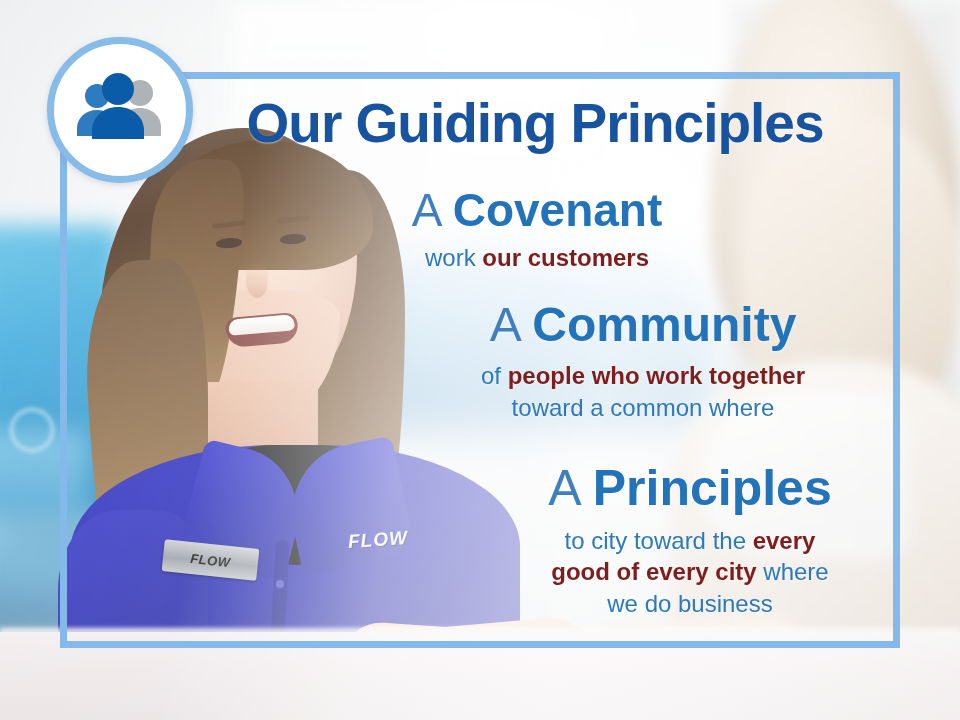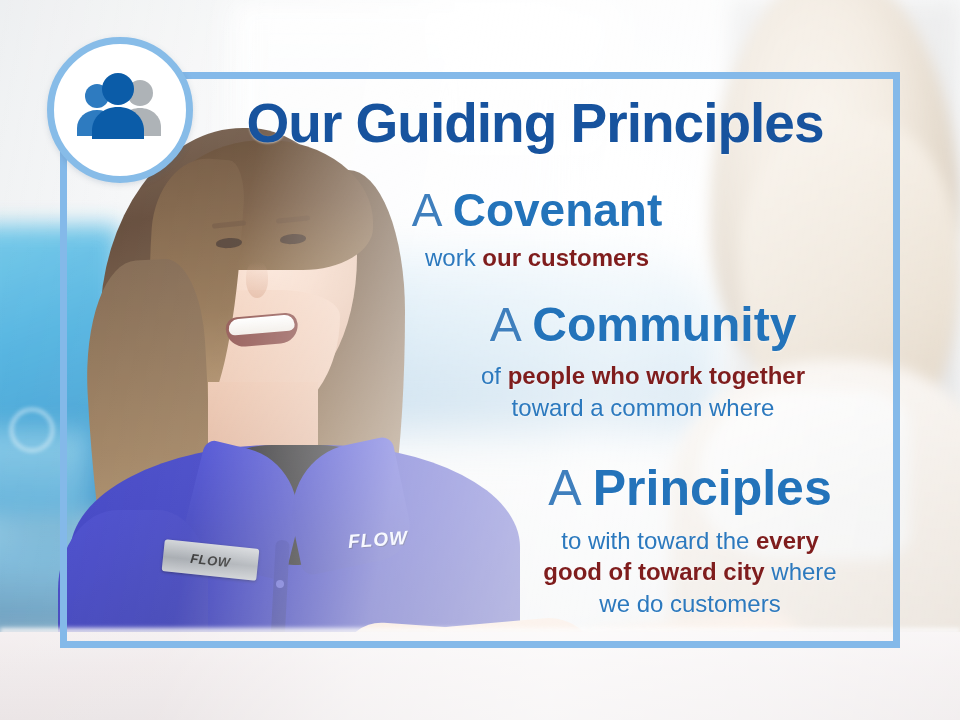--- a/index.html
+++ b/index.html
@@ -474,20 +474,20 @@
           <div><span>toward a common where</span></div>
         </div>
     </div>
 
     <div class="block" id="block3">
       <div class="headline">
         <span class="art">A</span> 
         <span class="word">Principles</span>
       </div>
       <div class="sub">
-          <div><span>to with toward the </span><b>every</b></div>
-          <div><b>good of toward city</b><span> where</span></div>
-          <div><span>we do customers</span></div>
+          <div><span>to city toward the </span><b>every</b></div>
+          <div><b>good of every city</b><span> where</span></div>
+          <div><span>we do business</span></div>
         </div>
     </div>
 
   </div>
 </div>
 
 </body></html>

